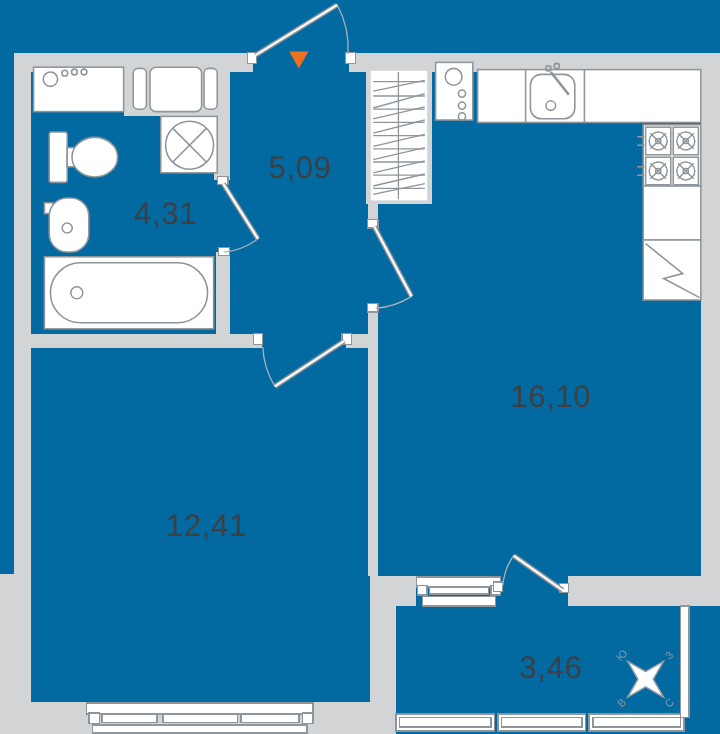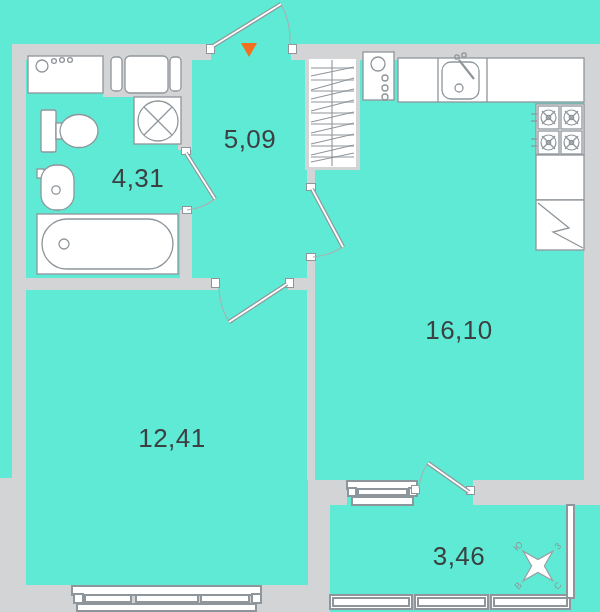--- a/index.html
+++ b/index.html
@@ -1,19 +1,19 @@
 <!DOCTYPE html>
 <html><head>
 <meta charset="utf-8">
 <style>
   html,body{margin:0;padding:0;background:#ffffff;}
   .plan{
     position:relative;
     width:600px;height:612px;
-    background:#5eead4;
+    background:#0369a1;
     font-family:"Liberation Sans", sans-serif;
     overflow:hidden;
   }
   svg{display:block;}
   .area-label{
     font-family:"Liberation Sans", sans-serif;
     font-size:26px;
     letter-spacing:0.5px;
     fill:#3c4043;
   }

